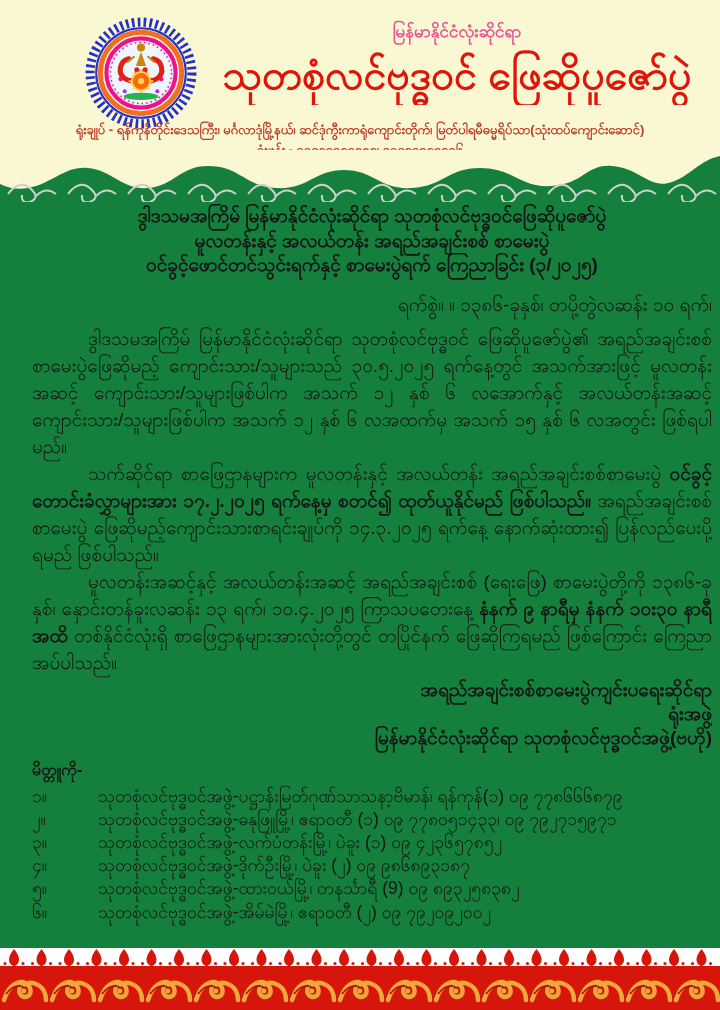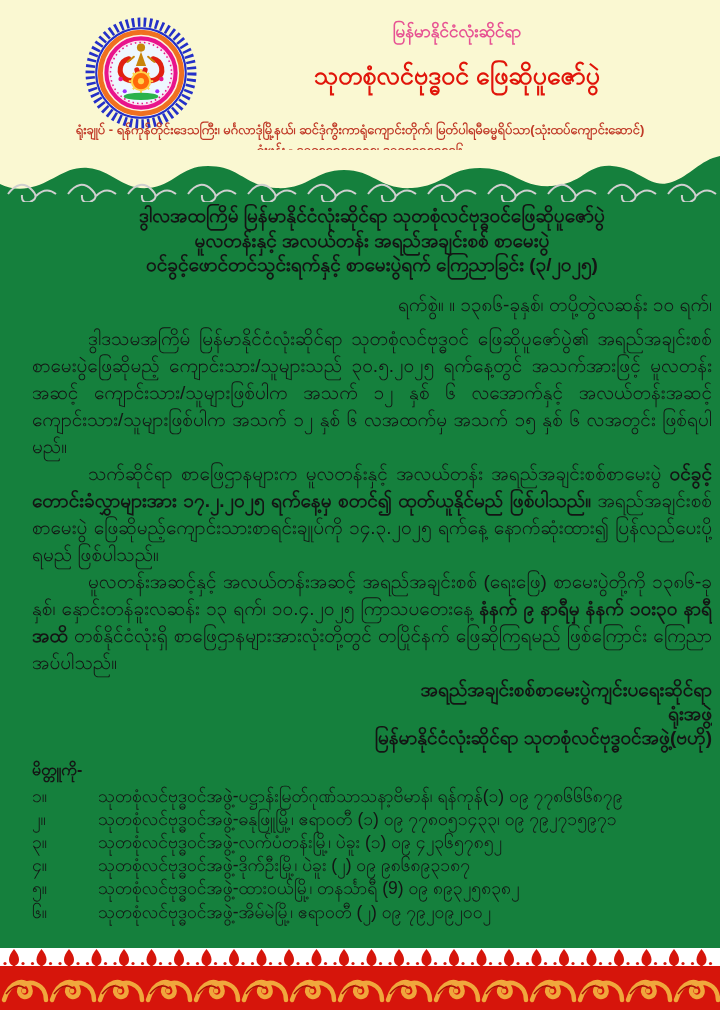--- a/index.html
+++ b/index.html
@@ -6,21 +6,21 @@
   .page{
     position:relative;width:720px;height:1010px;margin:0 auto;overflow:hidden;
     background:#15803d;font-family:"Liberation Sans",sans-serif;color:var(--body-text,#141414);padding-left:24px;
   }
   .b{font-weight:bold;}
   
   .letterhead{position:absolute;left:0;top:0;width:720px;height:150px;background:var(--header-bg,#faf8d2);}
   .emblem{position:absolute;left:84px;top:16px;width:114px;height:114px;}
   .head-text{position:absolute;left:198px;top:20px;right:4px;text-align:center;}
   .small-title{font-size:17px;font-weight:bold;color:var(--pink,#e75293);}
-  .main-title{font-size:25px;line-height:60px;font-weight:bold;color:var(--title-red,#e0150a);white-space:nowrap;overflow:hidden;}
+  .main-title{font-size:41px;line-height:60px;font-weight:bold;color:var(--title-red,#e0150a);white-space:nowrap;overflow:hidden;}
   .addr{position:absolute;left:0;right:0;text-align:center;color:var(--address-red,#c03a28);font-size:13px;font-weight:bold;}
   .addr1{top:121px;}
   .addr2{top:141px;}
   .lace{position:absolute;top:150px;left:0;width:720px;height:52px;}
   
   .doc{position:absolute;top:204px;left:32px;right:32px;bottom:66px;overflow:hidden;font-size:19px;}
   .doc-title{text-align:center;font-weight:bold;line-height:24.5px;}
   .date-block{text-align:right;margin-top:15px;line-height:24px;}
   .para{text-align:justify;text-indent:56px;margin:0;line-height:27px;}
   .para:first-of-type{margin-top:8px;}
@@ -127,21 +127,21 @@
         <g transform="translate(660,0)">
         <path class="lace-curl" d="M8,44 q12,-16 24,-4 q8,8 -2,12 q-9,2 -8,-7"></path>
         <path class="lace-curl" d="M36,46 q10,-10 20,-2"></path>
       </g>
       </g>
   </svg>
 
   <main class="doc">
 
     <div class="doc-title">
-      <div>ဒွါလအထကြိမ် မြန်မာနိုင်ငံလုံးဆိုင်ရာ သုတစုံလင်ဗုဒ္ဓဝင်ဖြေဆိုပူဇော်ပွဲ</div>
+      <div>ဒွါဒသမအကြိမ် မြန်မာနိုင်ငံလုံးဆိုင်ရာ သုတစုံလင်ဗုဒ္ဓဝင်ဖြေဆိုပူဇော်ပွဲ</div>
       <div>မူလတန်းနှင့် အလယ်တန်း အရည်အချင်းစစ် စာမေးပွဲ</div>
       <div>ဝင်ခွင့်ဖောင်တင်သွင်းရက်နှင့် စာမေးပွဲရက် ကြေညာခြင်း (၃/၂၀၂၅)</div>
     </div>
 
     <div class="date-block">
       <div>ရက်စွဲ။ ။ ၁၃၈၆-ခုနှစ်၊ တပို့တွဲလဆန်း ၁၀ ရက်၊</div>
     </div>
 
     <p class="para"><span>ဒွါဒသမအကြိမ် မြန်မာနိုင်ငံလုံးဆိုင်ရာ သုတစုံလင်ဗုဒ္ဓဝင် ဖြေဆိုပူဇော်ပွဲ၏ အရည်အချင်းစစ် စာမေးပွဲဖြေဆိုမည့် ကျောင်းသား/သူများသည် ၃၀.၅.၂၀၂၅ ရက်နေ့တွင် အသက်အားဖြင့် မူလတန်းအဆင့် ကျောင်းသား/သူများဖြစ်ပါက အသက် ၁၂ နှစ် ၆ လအောက်နှင့် အလယ်တန်းအဆင့် ကျောင်းသား/သူများဖြစ်ပါက အသက် ၁၂ နှစ် ၆ လအထက်မှ အသက် ၁၅ နှစ် ၆ လအတွင်း ဖြစ်ရပါမည်။</span></p>
     <p class="para"><span>သက်ဆိုင်ရာ စာဖြေဌာနများက မူလတန်းနှင့် အလယ်တန်း အရည်အချင်းစစ်စာမေးပွဲ </span><span class="b">ဝင်ခွင့်တောင်းခံလွှာများအား ၁၇.၂.၂၀၂၅ ရက်နေ့မှ စတင်၍ ထုတ်ယူနိုင်မည် ဖြစ်ပါသည်။</span><span> အရည်အချင်းစစ်စာမေးပွဲ ဖြေဆိုမည့်ကျောင်းသားစာရင်းချုပ်ကို ၁၄.၃.၂၀၂၅ ရက်နေ့ နောက်ဆုံးထား၍ ပြန်လည်ပေးပို့ရမည် ဖြစ်ပါသည်။</span></p>

